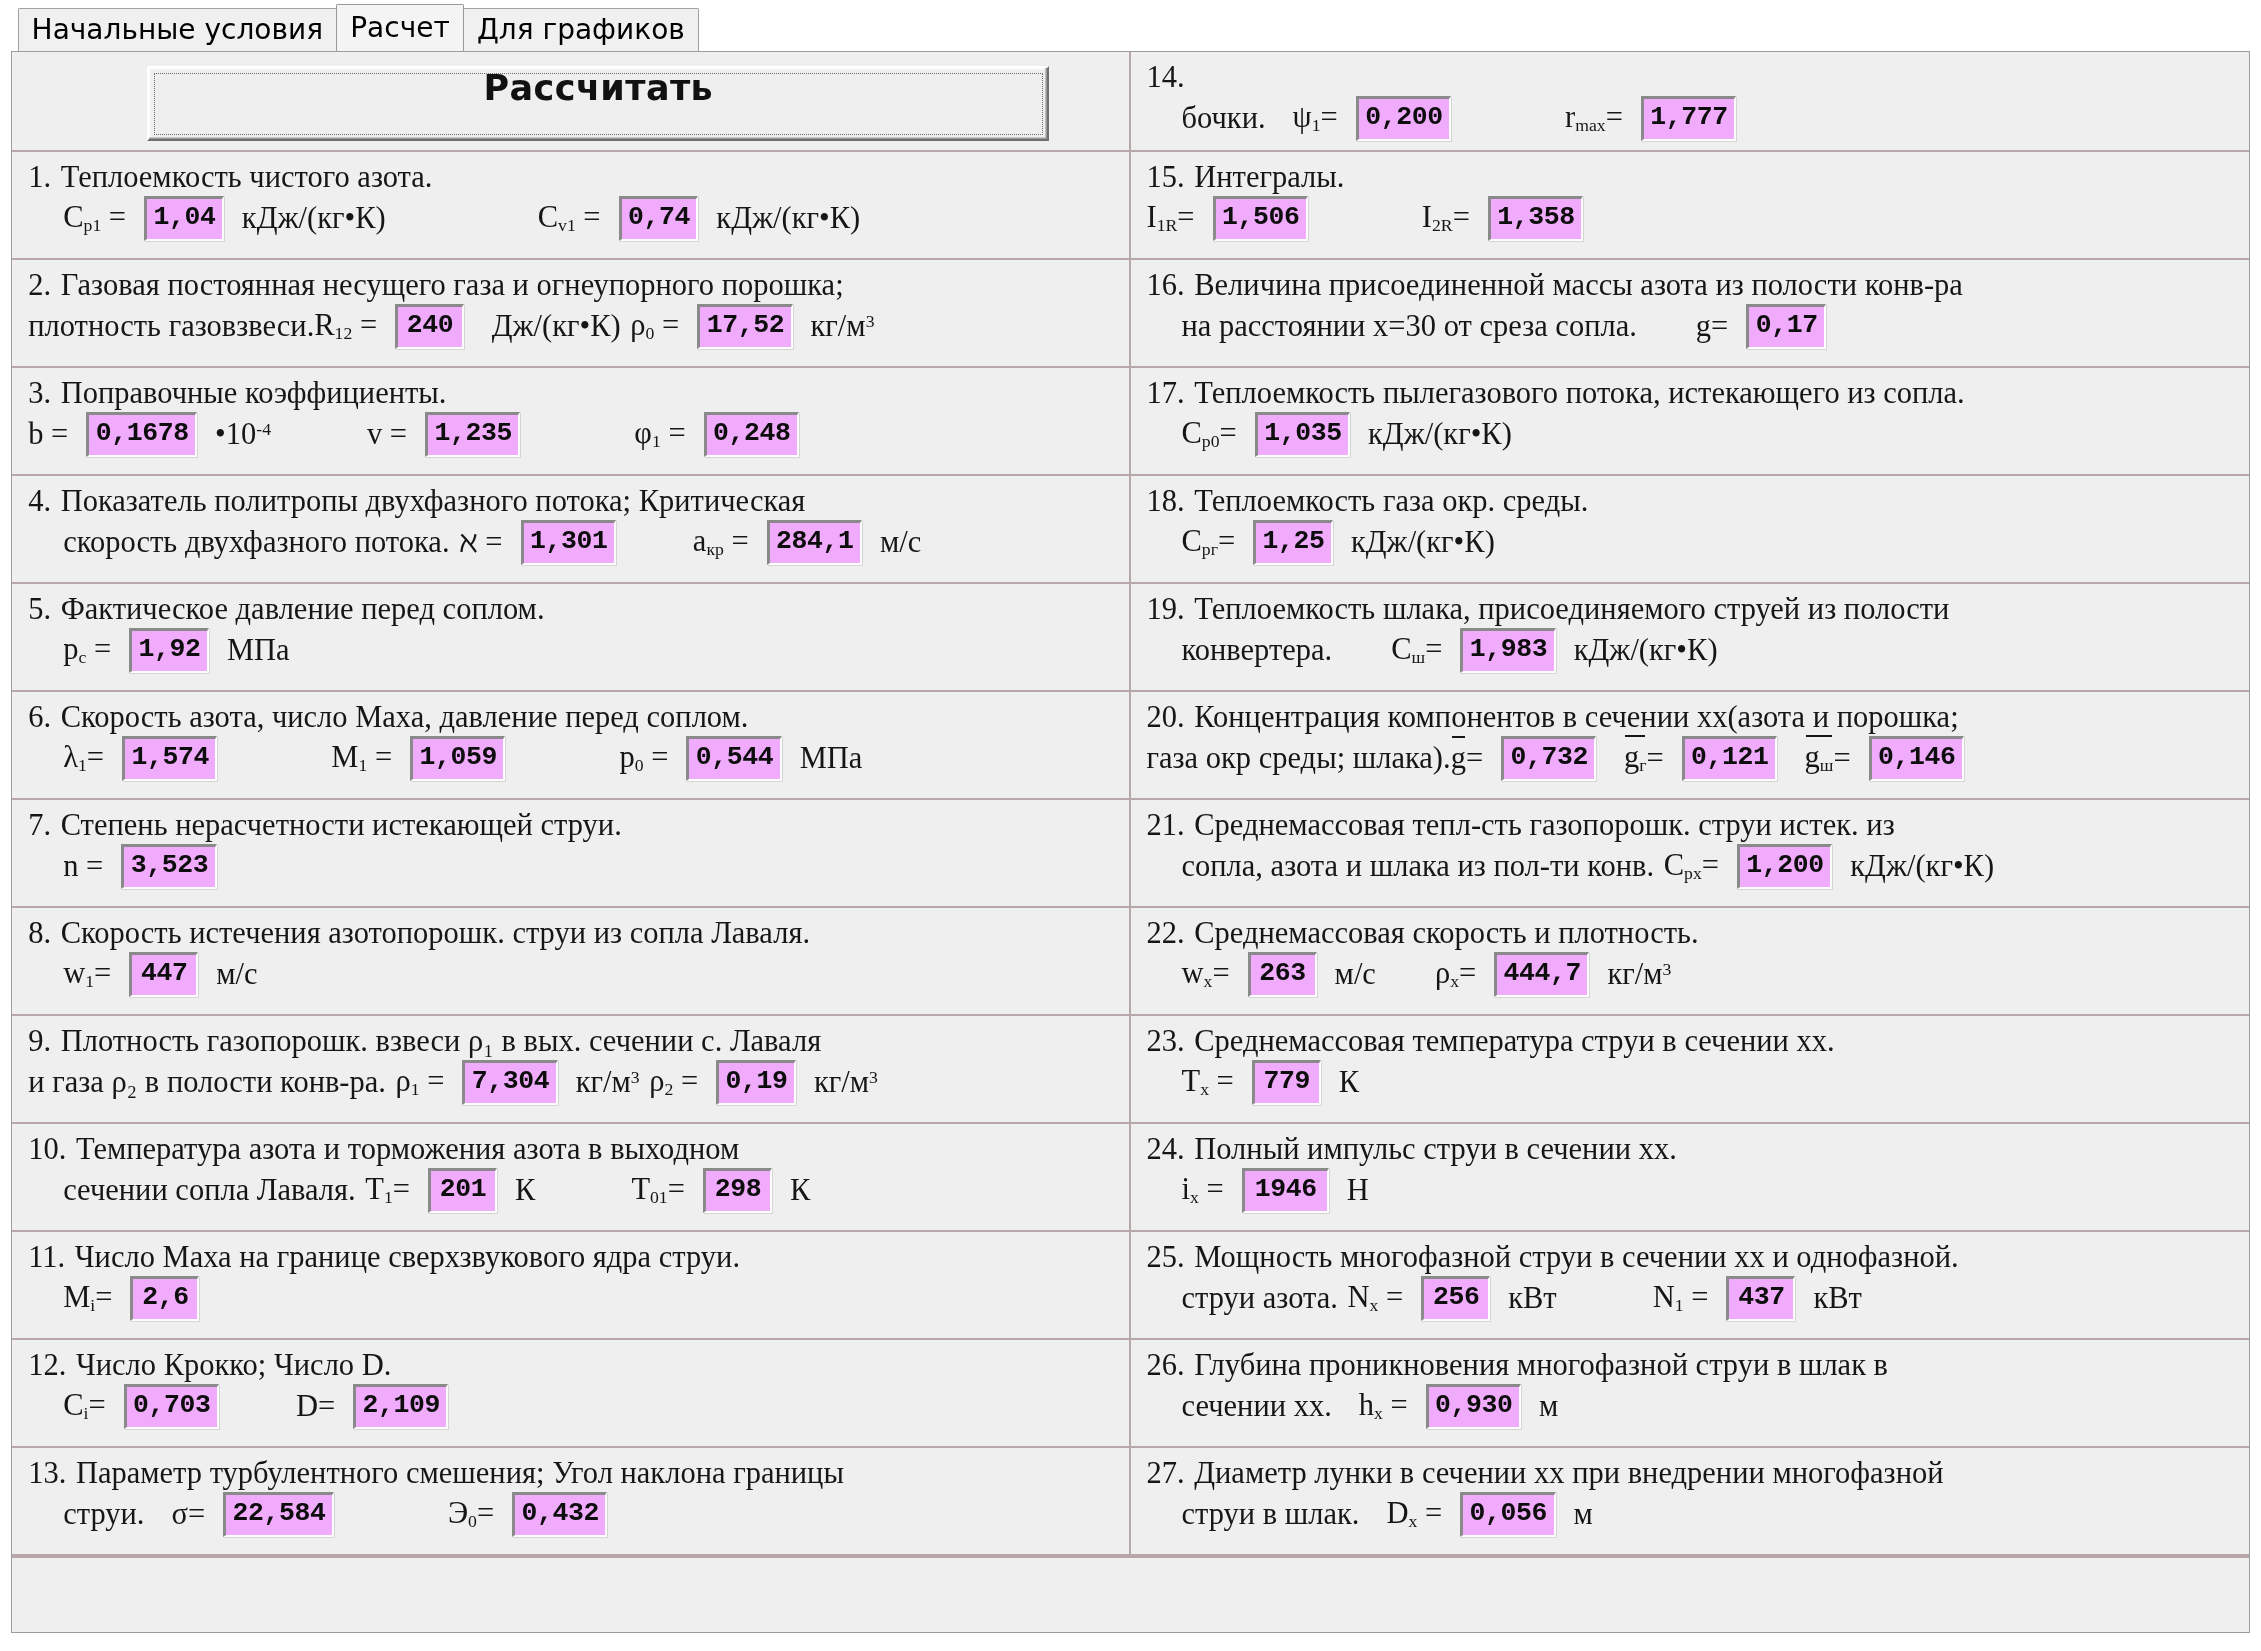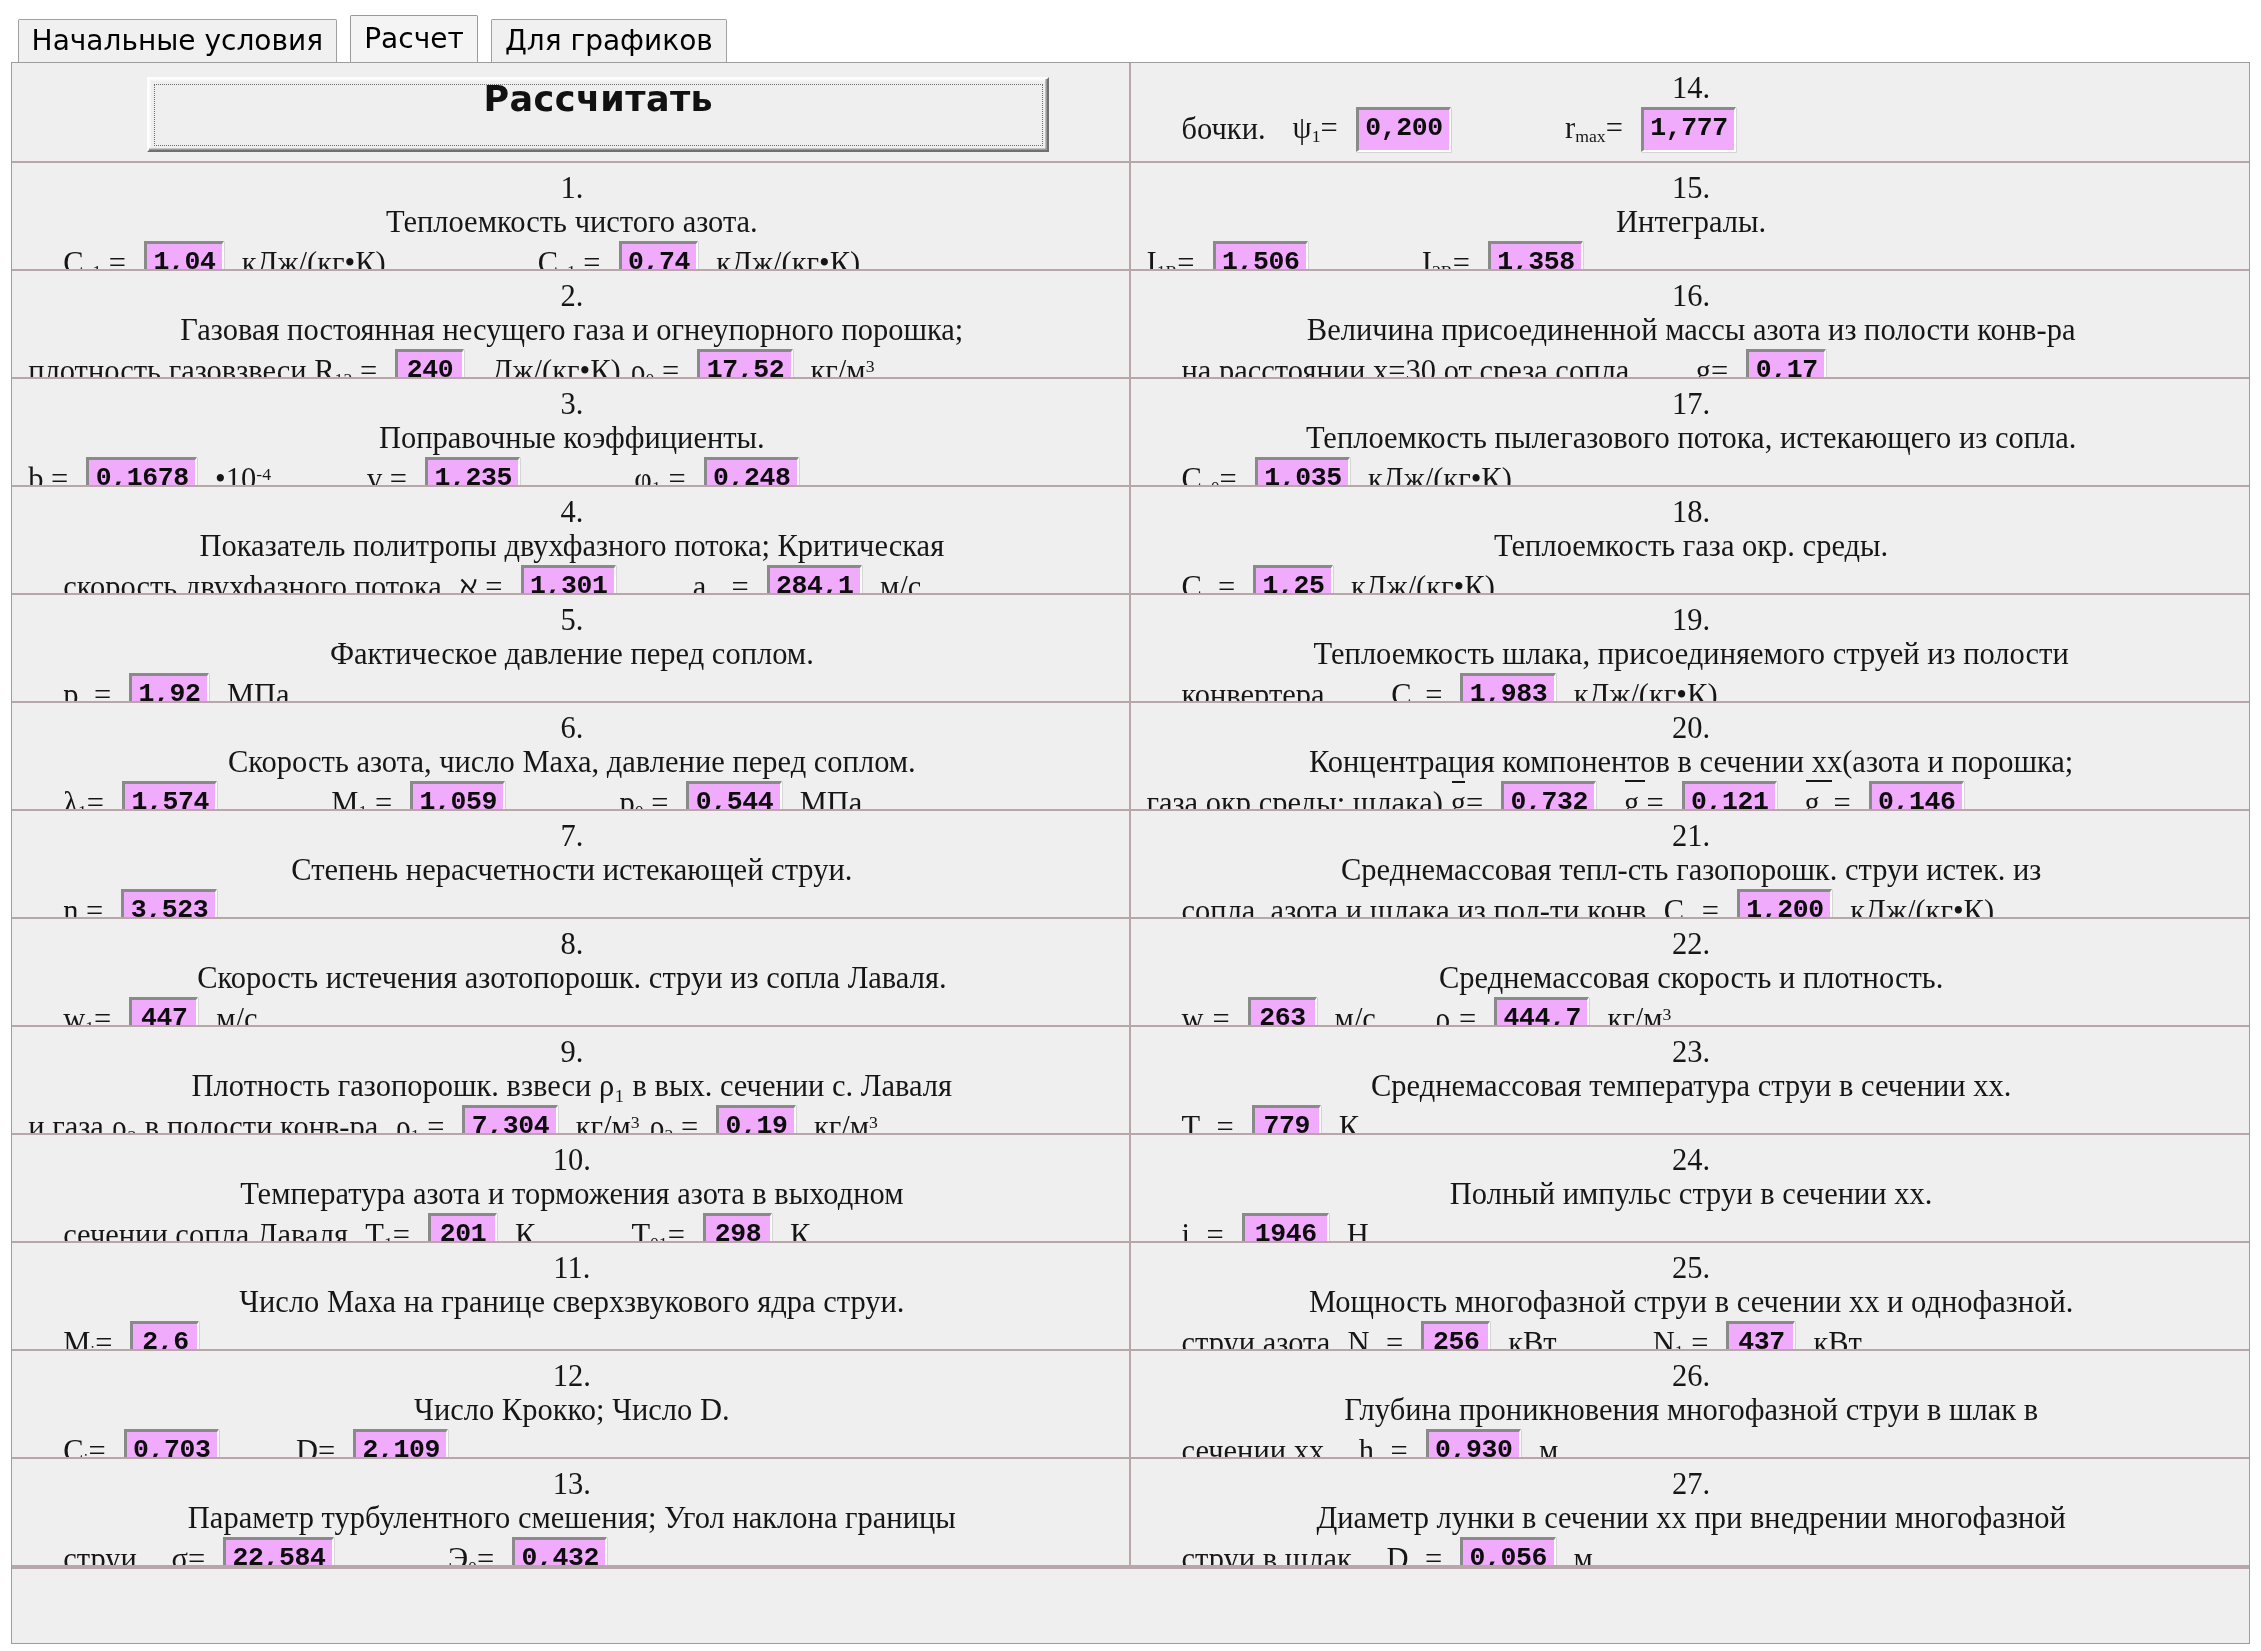--- a/index.html
+++ b/index.html
@@ -12,27 +12,26 @@
     width: 2261px;
     height: 1652px;
     font-family: "Liberation Serif", "DejaVu Serif", serif;
     overflow: hidden;
     -webkit-font-smoothing: none;
   }
 
   
   .tabstrip {
     position: relative;
-    height: 62px;
+    height: 51px;
     padding: 17.6px 0 0 17.6px;
     box-sizing: border-box;
     background: #ffffff;
     display: flex;
     align-items: flex-end;
-    gap: 14px;
   }
   .tab {
     font-family: "DejaVu Sans", "Liberation Sans", sans-serif;
     font-size: 28px;
     line-height: 1;
     color: #000000;
     padding: 6.4px 13px 7.2px 13px;
     background: #f0f0f0;
     border: 0.8px solid #a0a0a0;
     border-bottom: none;
@@ -134,21 +133,21 @@
   
   .line {
     display: flex;
     align-items: center;
     flex-wrap: nowrap;
     font-size: 30.5px;
     line-height: 1.12;
     color: #161616;
     white-space: nowrap;
   }
-  .line.l1 { margin-bottom: 1.6px; flex-direction: column; }
+  .line.l1 { margin-bottom: 1.6px; }
   .line.indent { padding-left: 35px; }
   .txt { display: inline-block; }
   .sp-s  { display:inline-block; width: 9.6px; }
   .sp-m  { display:inline-block; width: 27px; }
   .sp-l  { display:inline-block; width: 59px; }
   .sp-xl { display:inline-block; width: 96px; }
   .sp-xxl{ display:inline-block; width: 152px; }
 
   
   sub { font-size: 0.58em; vertical-align: -0.22em; letter-spacing: 0; }

